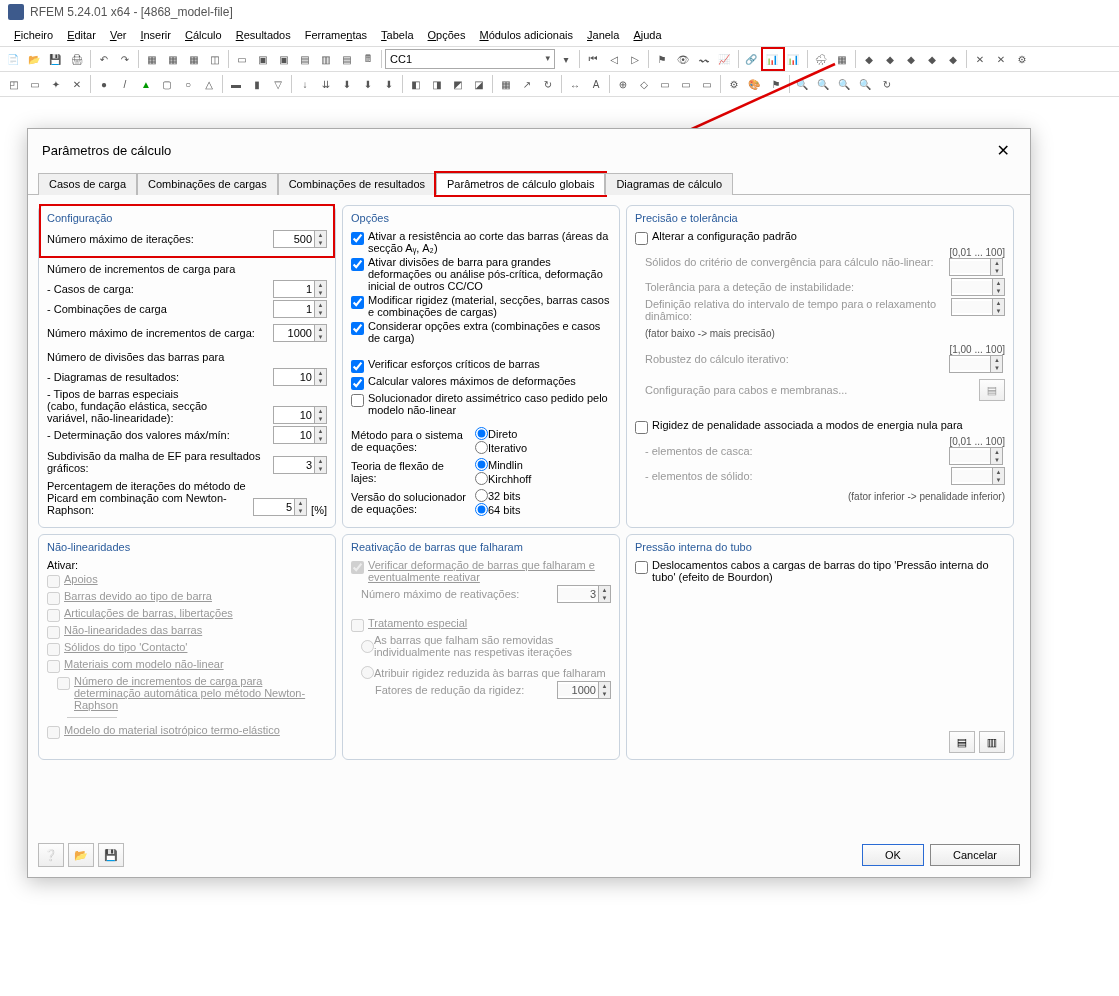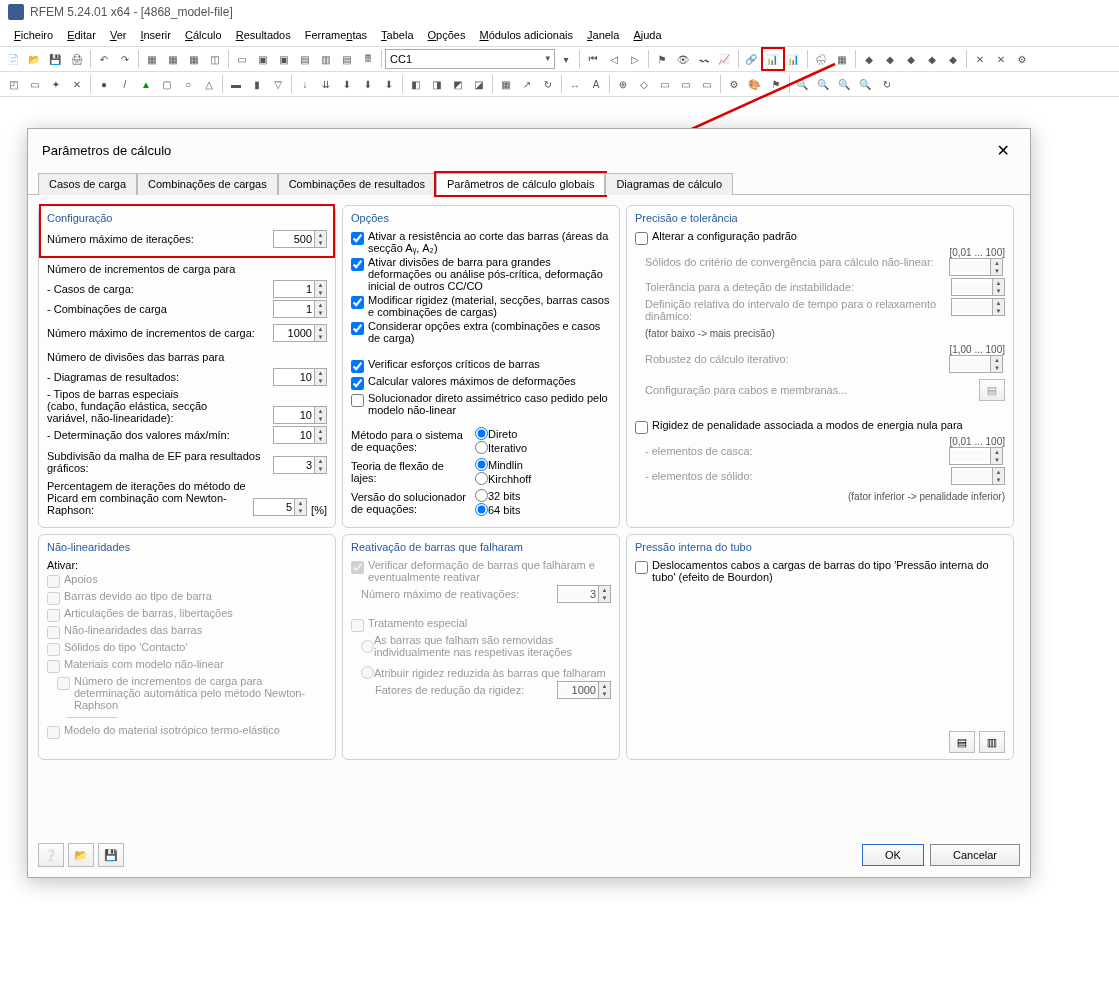--- a/index.html
+++ b/index.html
@@ -128,21 +128,21 @@
   border:none; text-align:right; width:100%; font-size:11px; padding:0 2px;
 }
 .spin .arrows {
   position:absolute; right:0; top:0; width:12px; height:100%;
   display:flex; flex-direction:column;
   border-left:1px solid #aaa;
 }
 .spin .arrows div { flex:1; font-size:6px; text-align:center; line-height:8px; color:#555; background:#eee; }
 .chk { display:flex; align-items:flex-start; gap:4px; margin:2px 0; }
 .chk input { margin-top:2px; }
-.chk.dis { color:#999; }
+.chk.dis { color:#999;text-decoration:underline; }
 .rad-row { display:flex; align-items:center; gap:0; margin:1px 0; }
 .section-sub { margin-left:10px; }
 .range-hint { color:#555; font-size:10px; }
 .hl-box { outline:2px solid #d00; padding:6px; margin:-6px -6px 4px -6px; }
 .btnbar {
   position:absolute; bottom:10px; left:10px; right:10px;
   display:flex; align-items:center;
 }
 .iconbtn {
   width:26px; height:24px;

